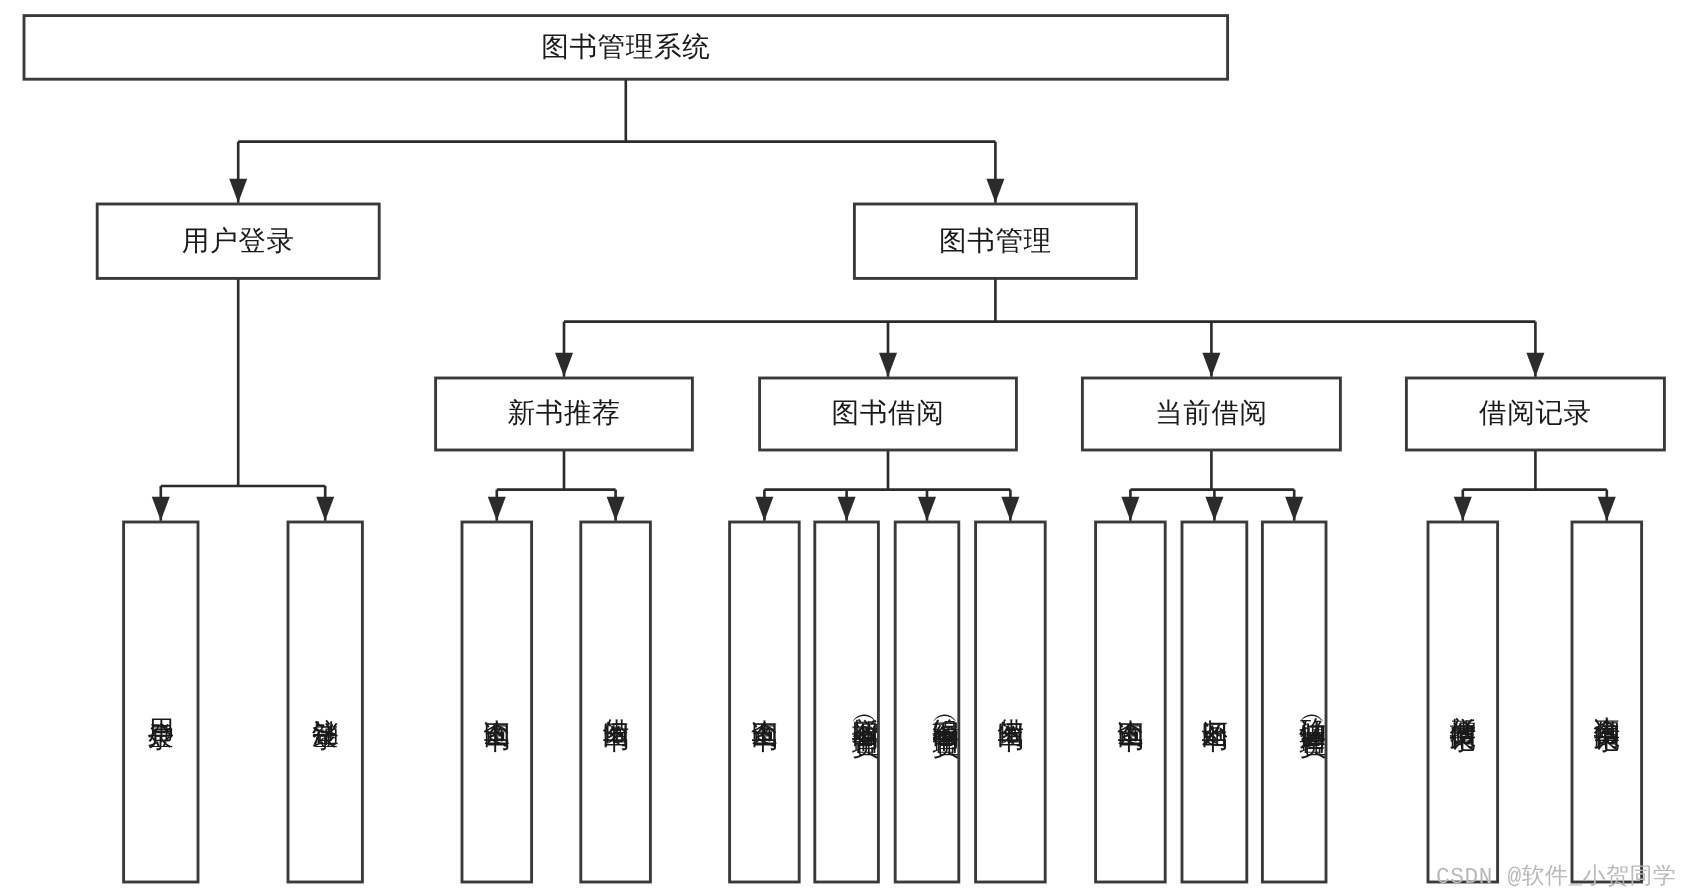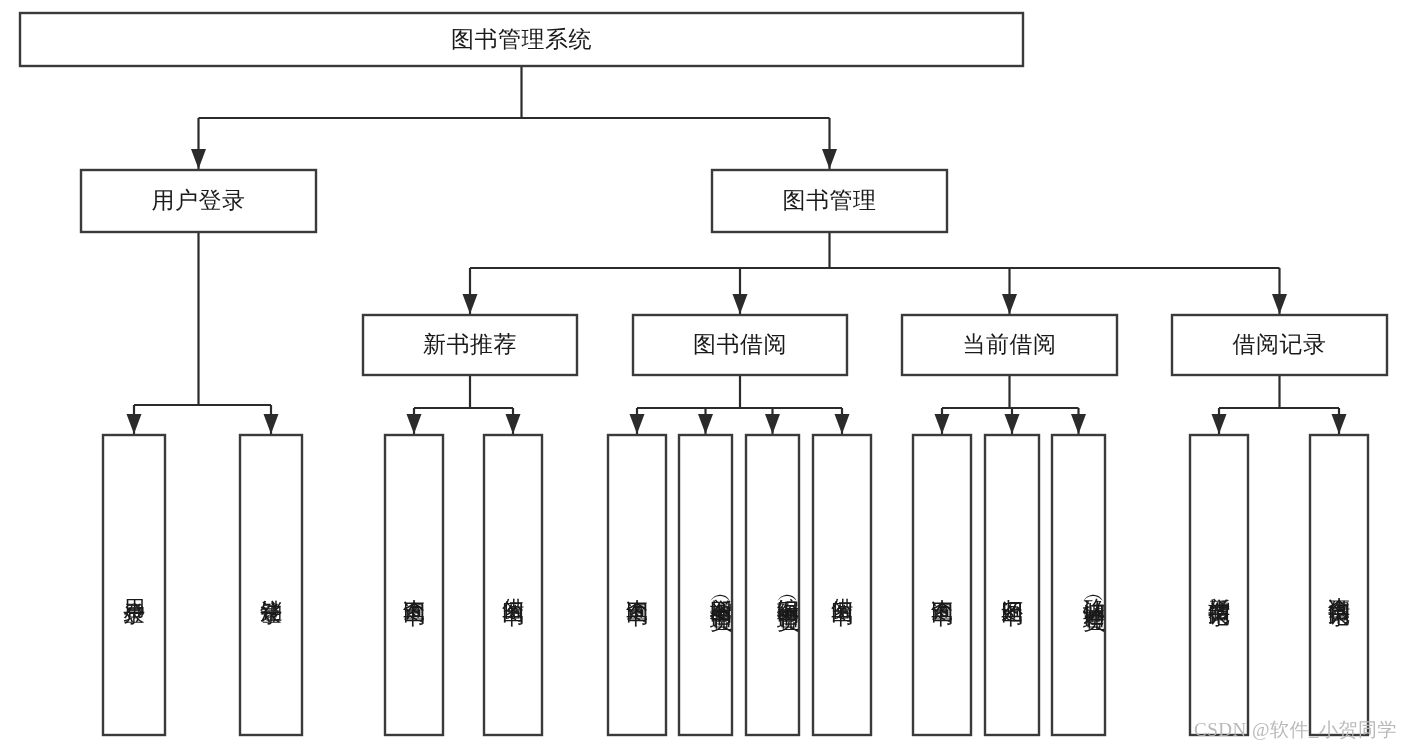--- a/index.html
+++ b/index.html
@@ -67,21 +67,21 @@
     pointer-events: none;
     white-space: nowrap;
   }
   .leaf-label.centered {
     align-items: center;
   }
   #watermark {
     position: absolute;
     right: 8px;
     bottom: 4px;
-    font-family: Liberation Serif, serif;
+    font-family: Liberation Mono, monospace;
     font-size: 19px;
     color: #b9b9b9;
     letter-spacing: 0.5px;
     user-select: none;
     white-space: nowrap;
   }
 </style>
 </head>
 <body>
 

